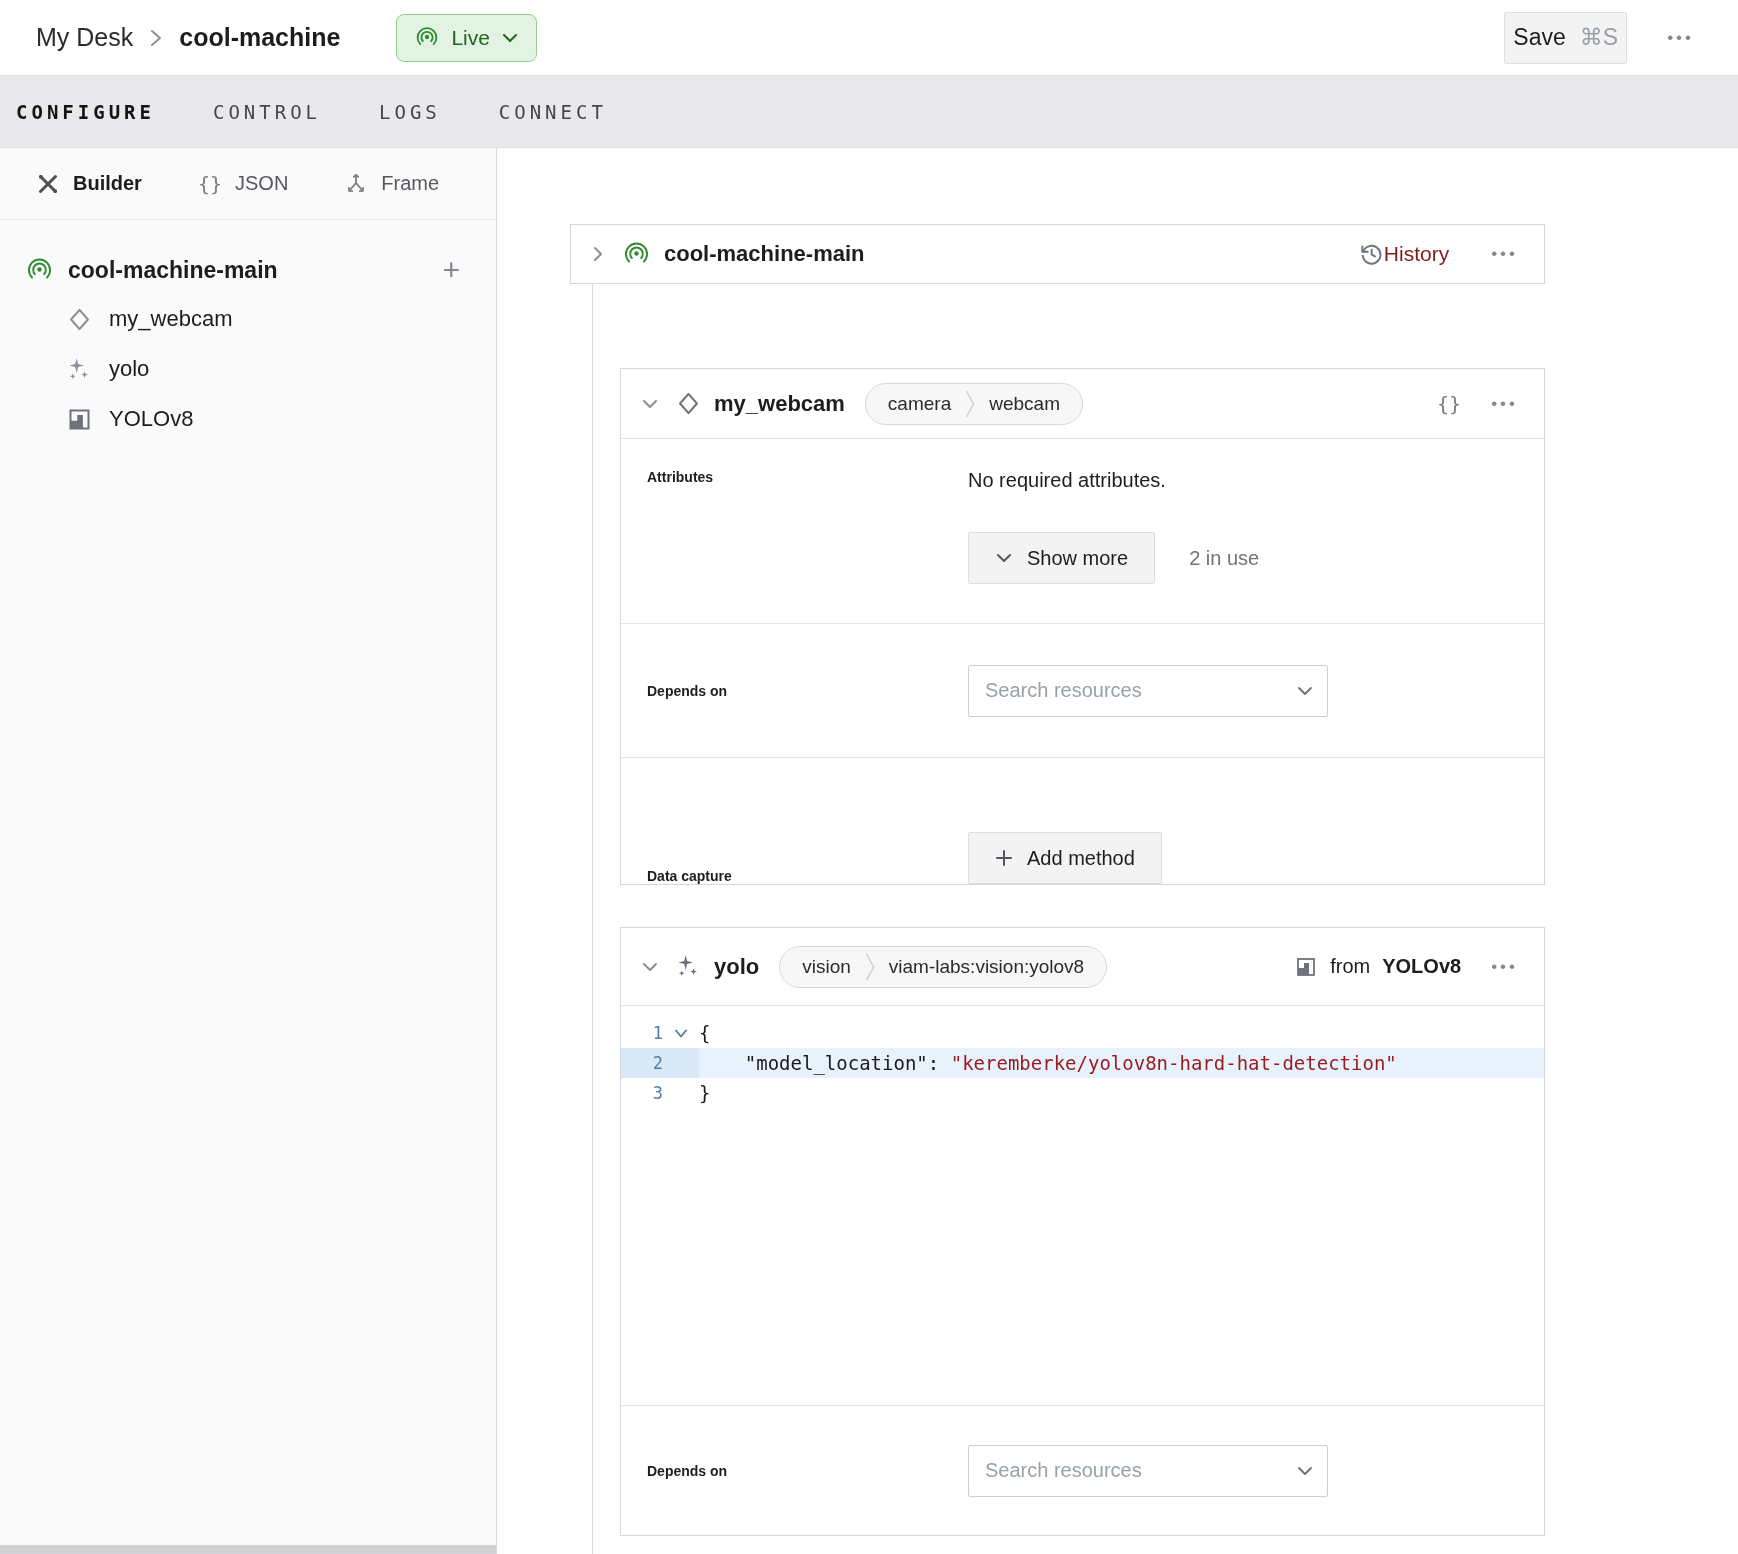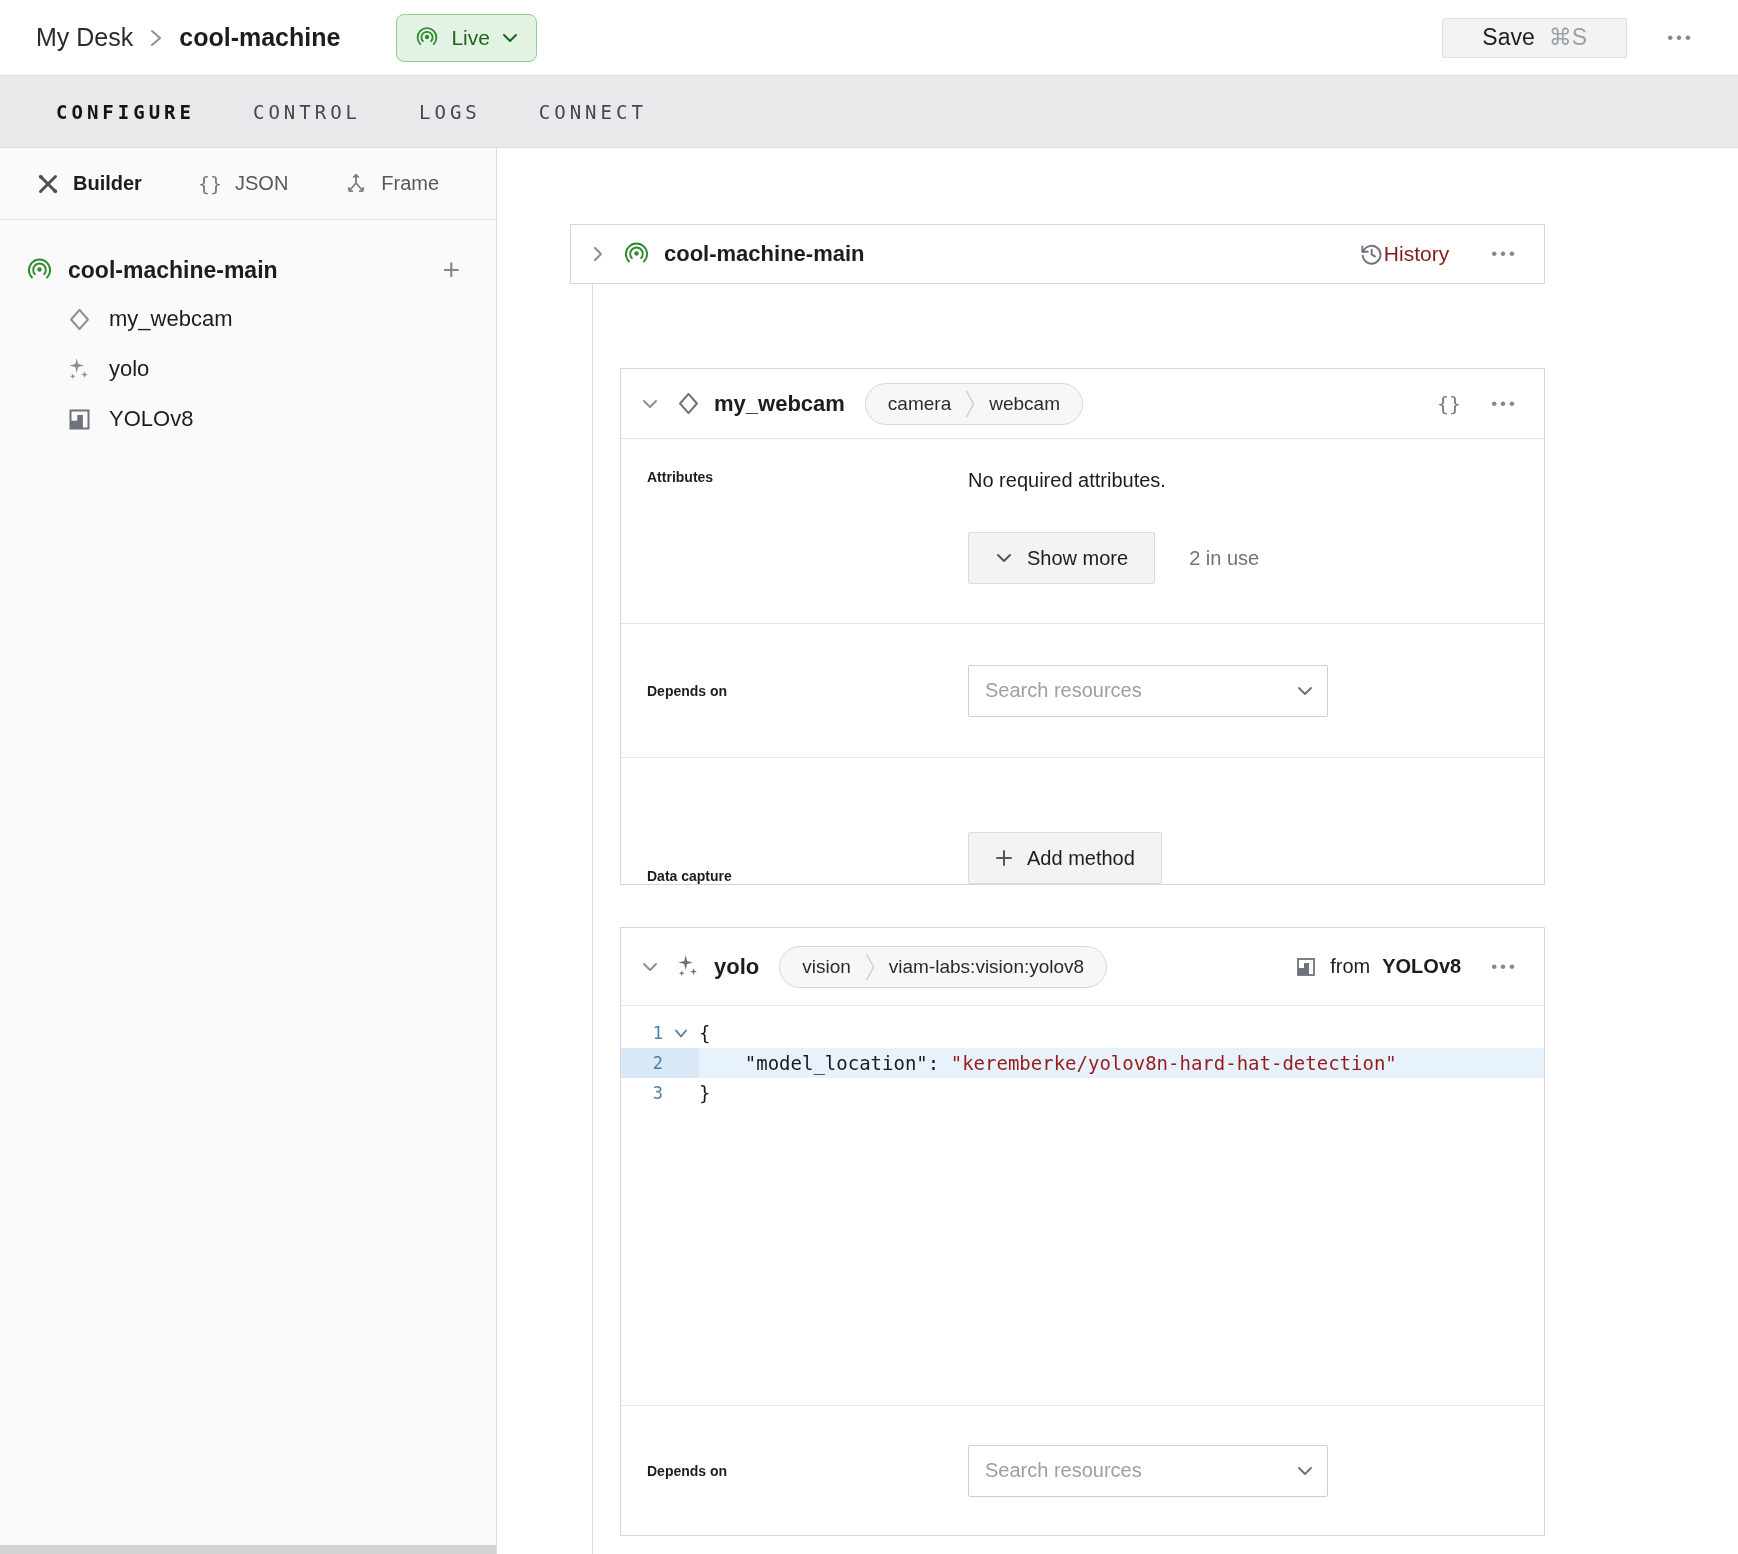--- a/index.html
+++ b/index.html
@@ -36,22 +36,22 @@
     border-radius: 8px;
     color: #1e651e;
     font-size: 21px;
     cursor: pointer;
   }
   .topbar-spacer { flex: 1; }
   .save-btn {
     display: inline-flex;
     align-items: center;
     gap: 14px;
-    height: 40px;
-    padding: 0 39px;
+    height: 52px;
+    padding: 0 8px;
     background: #f3f3f3;
     border: 1px solid #dedede;
     border-radius: 2px;
     font-size: 23px;
     cursor: pointer;
     font-family: "Liberation Sans", sans-serif;
   }
   .save-label { color: #1d1d1f; }
   .save-shortcut { color: #9aa0a8; }
   .dots {
@@ -64,21 +64,21 @@
   .topbar .dots { margin-left: 40px; }
 
   
   .tabbar {
     height: 72px;
     background: #e9e9eb;
     border-bottom: 1px solid #dcdcdc;
     display: flex;
     align-items: center;
     gap: 58px;
-    padding-left: 56px;
+    padding-left: 16px;
     font-family: "DejaVu Sans Mono", monospace;
     font-size: 19px;
     letter-spacing: 4px;
     color: #45474c;
   }
   .tab { cursor: pointer; }
   .tab.active { font-weight: bold; color: #141416; }
 
   
   .split { display: flex; height: 1406px; }

